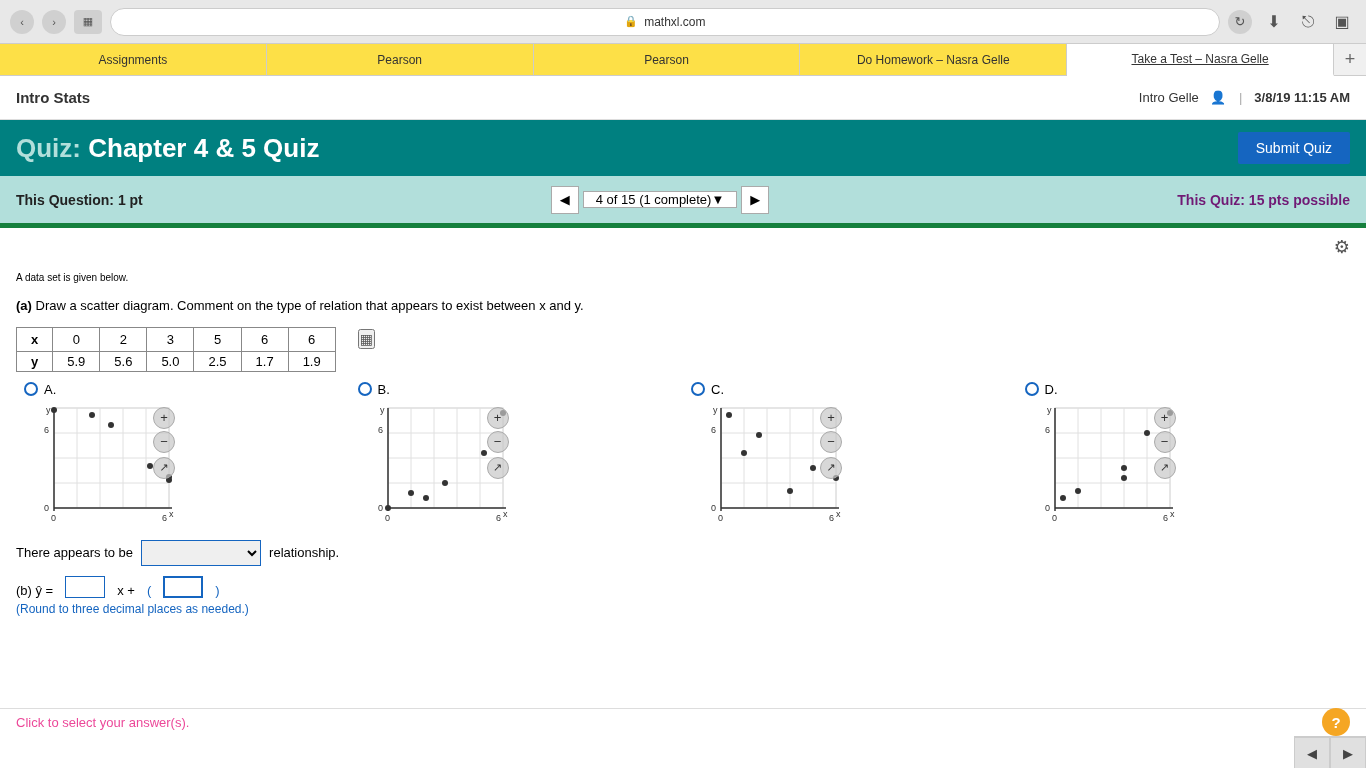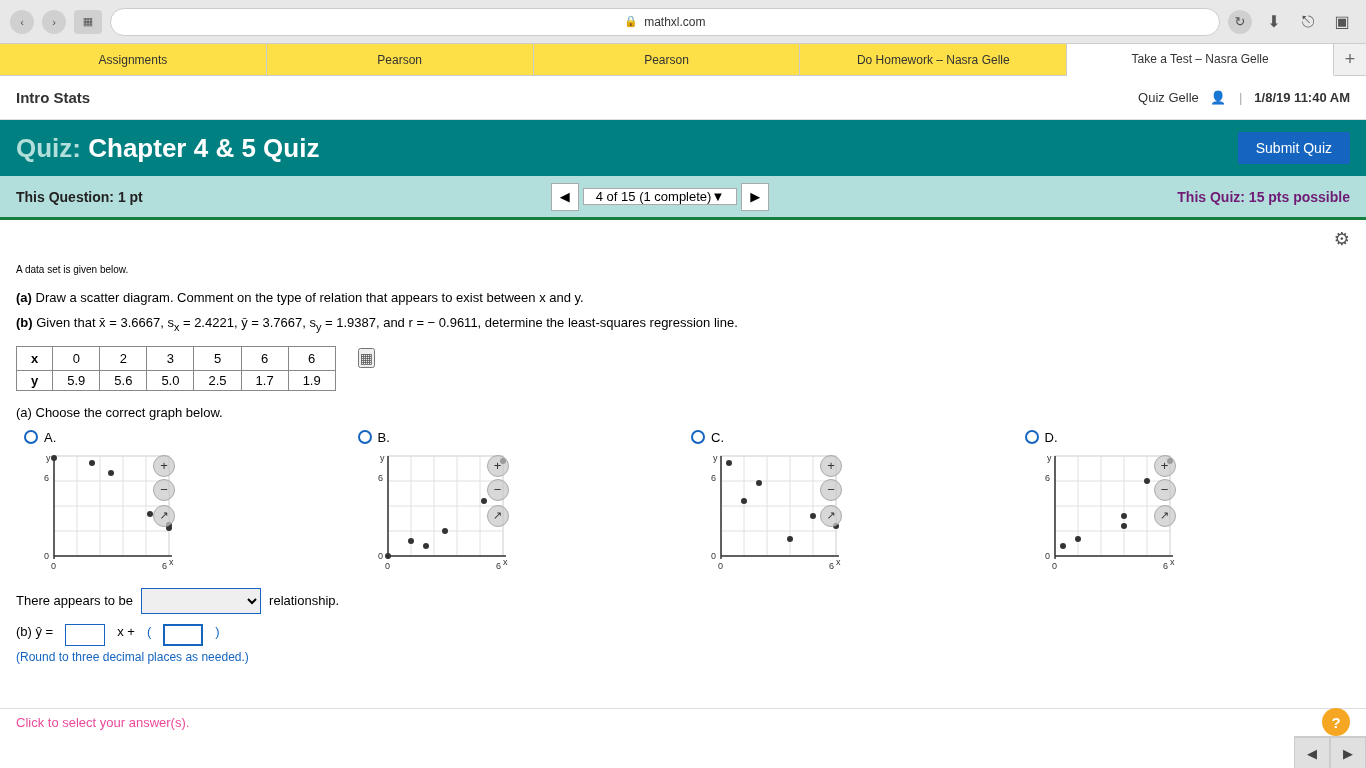--- a/index.html
+++ b/index.html
@@ -45,21 +45,21 @@
       display: flex;
       height: 32px;
     }
     .tab-item {
       flex: 1; display: flex; align-items: center; justify-content: center;
       font-size: 12px; color: #333; border-right: 1px solid #ccc;
       padding: 0 10px; cursor: pointer; white-space: nowrap; overflow: hidden;
       text-overflow: ellipsis; background: #fde047;
     }
     .tab-item:last-child { border-right: none; }
-    .tab-item.active { background: #fff; border-bottom: 2px solid #fff; margin-bottom: -1px; }
+    .tab-item.active { background: #fff; border-bottom: 2px solid #fff; margin-bottom: -1px; text-decoration: underline; }
     .tab-add { width: 32px; display: flex; align-items: center; justify-content: center; font-size: 18px; cursor: pointer; color: #666; }
 
     
     .app-header {
       display: flex; align-items: center; justify-content: space-between;
       padding: 0 16px; height: 44px; border-bottom: 1px solid #ddd; background: #fff;
     }
     .app-title { font-size: 15px; font-weight: bold; color: #333; }
     .app-header-right { display: flex; align-items: center; gap: 12px; font-size: 13px; color: #333; }
     .user-name { color: #333; }
@@ -75,21 +75,21 @@
     .quiz-title { font-size: 26px; color: #fff; }
     .quiz-title span.quiz-label { font-weight: bold; color: #b2dfdb; }
     .submit-btn {
       background: #1565c0; color: #fff; border: none; padding: 8px 18px;
       font-size: 14px; cursor: pointer; border-radius: 2px;
     }
 
     
     .question-nav-bar {
       background: #b2dfdb; display: flex; align-items: center; justify-content: space-between;
-      padding: 0 16px; height: 44px; border-bottom: 3px solid #15803d;
+      padding: 0 16px; height: 52px; border-bottom: 5px solid #15803d;
     }
     .question-label { font-size: 14px; font-weight: bold; color: #222; }
     .nav-center { display: flex; align-items: center; gap: 4px; }
     .nav-arrow-btn {
       width: 28px; height: 28px; background: #fff; border: 1px solid #aaa;
       cursor: pointer; display: flex; align-items: center; justify-content: center; font-size: 13px;
     }
     .nav-text {
       background: #fff; border: 1px solid #aaa; padding: 0 12px;
       font-size: 13px; display: flex; align-items: center; 
@@ -141,21 +141,21 @@
       font-size: 11px; color: #333; margin-top: 2px;
     }
 
     
     .relationship-row { display: flex; align-items: center; gap: 8px; margin: 14px 0 10px; font-size: 13px; }
     .relationship-select {
       width: 120px; height: 26px; border: 1px solid #1565c0; font-size: 13px;
     }
 
     
-    .equation-row { font-size: 13px; margin: 8px 0 4px; display: flex; align-items: flex-start; gap: 12px; }
+    .equation-row { font-size: 13px; margin: 8px 0 4px; display: flex; align-items: flex-end; gap: 12px; }
     .eq-box {
       display: inline-flex; align-items: center; justify-content: center;
       width: 40px; height: 22px; border: 1px solid #1565c0; font-size: 13px;
     }
     .round-note { color: #1565c0; font-size: 12px; cursor: pointer; display: block; margin: 4px 0 0; }
 
     
     .status-bar {
       position: fixed; bottom: 32px; left: 0; width: 100%; background: #fff;
       border-top: 1px solid #ddd; padding: 6px 16px; font-size: 13px; color: #ec4899;
@@ -201,24 +201,24 @@
   <div class="tab-item">Pearson</div>
   <div class="tab-item">Pearson</div>
   <div class="tab-item">Do Homework – Nasra Gelle</div>
   <div class="tab-item active">Take a Test – Nasra Gelle</div>
   <div class="tab-add">+</div>
 </div>
 
 <div class="app-header">
   <div class="app-title">Intro Stats</div>
   <div class="app-header-right">
-    <span class="user-name">Quiz Gelle</span>
+    <span class="user-name">Intro Gelle</span>
     <span>👤</span>
     <span class="separator">|</span>
-    <span class="datetime">1/8/19 11:40 AM</span>
+    <span class="datetime">3/8/19 11:15 AM</span>
   </div>
 </div>
 
 <div class="quiz-title-bar">
   <div class="quiz-title">
     <span class="quiz-label">Quiz:</span>
     <strong>Chapter 4 &amp; 5 Quiz</strong>
   </div>
   <button class="submit-btn">Submit Quiz</button>
 </div>
@@ -248,26 +248,20 @@
 
 <div class="content-area">
 
   <div class="problem-intro">A data set is given below.</div>
 
   <div class="problem-part">
     <strong>(a)</strong>
     <span>Draw a scatter diagram. Comment on the type of relation that appears to exist between x and y.</span>
   </div>
 
-  <div class="problem-part">
-    <strong>(b)</strong>
-    <span>
-      Given that x̄ = 3.6667, s<sub>x</sub> = 2.4221, ȳ = 3.7667, s<sub>y</sub> = 1.9387, and r = − 0.9611, determine the least-squares regression line.
-    </span>
-  </div>
 
 
   <div class="data-table-wrapper">
     <table class="data-table">
       <tbody>
           <tr>
         <td class="row-label">x</td>
         <td>0</td>
         <td>2</td>
         <td>3</td>
@@ -285,21 +279,20 @@
         <td>5.0</td>
         <td>2.5</td>
         <td>1.7</td>
         <td>1.9</td>
         <td style="border:none; background:none;"></td>
       </tr>
     </tbody>
       </table>
   </div>
 
-  <div class="graph-choices-label">(a) Choose the correct graph below.</div>
 
   <div class="graph-options">
 
     <div class="graph-option">
       <div class="graph-option-header">
         <div class="radio-circle"></div>
         <span>A.</span>
       </div>
       <div class="graph-canvas-wrapper">
         <svg width="155" height="120" class="graph-canvas">

